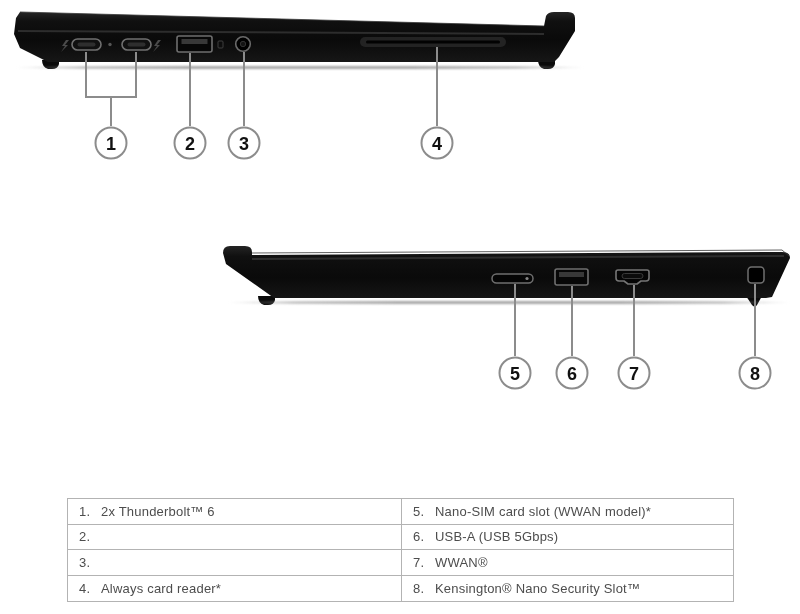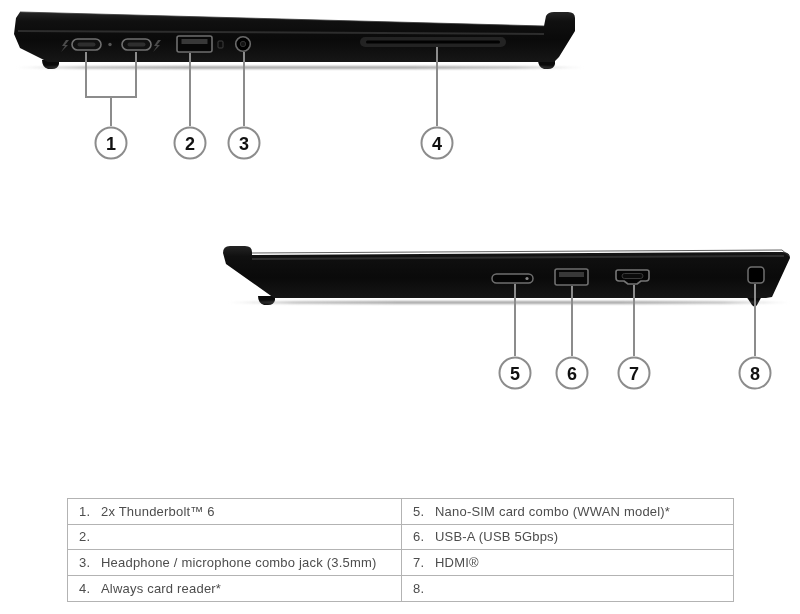--- a/index.html
+++ b/index.html
@@ -152,39 +152,39 @@
       <span>8</span>
     </div>
 
   <div class="legend">
     <div class="cell col-left">
       <span class="num">1.</span>
       <span>2x Thunderbolt™ 6</span>
     </div>
     <div class="cell">
       <span class="num">5.</span>
-      <span>Nano-SIM card combo (WWAN model)*</span>
+      <span>Nano-SIM card slot (WWAN model)*</span>
     </div>
     <div class="cell col-left">
       <span class="num">2.</span>
     </div>
     <div class="cell">
       <span class="num">6.</span>
       <span>USB-A (USB 5Gbps)</span>
     </div>
     <div class="cell col-left">
       <span class="num">3.</span>
-      <span>Headphone / microphone combo jack (3.5mm)</span>
     </div>
     <div class="cell">
       <span class="num">7.</span>
-      <span>HDMI®</span>
+      <span>WWAN®</span>
     </div>
     <div class="cell col-left last">
       <span class="num">4.</span>
       <span>Always card reader*</span>
     </div>
     <div class="cell last">
       <span class="num">8.</span>
+      <span>Kensington® Nano Security Slot™</span>
     </div>
   </div>
 
 </div>
 
 </body></html>

